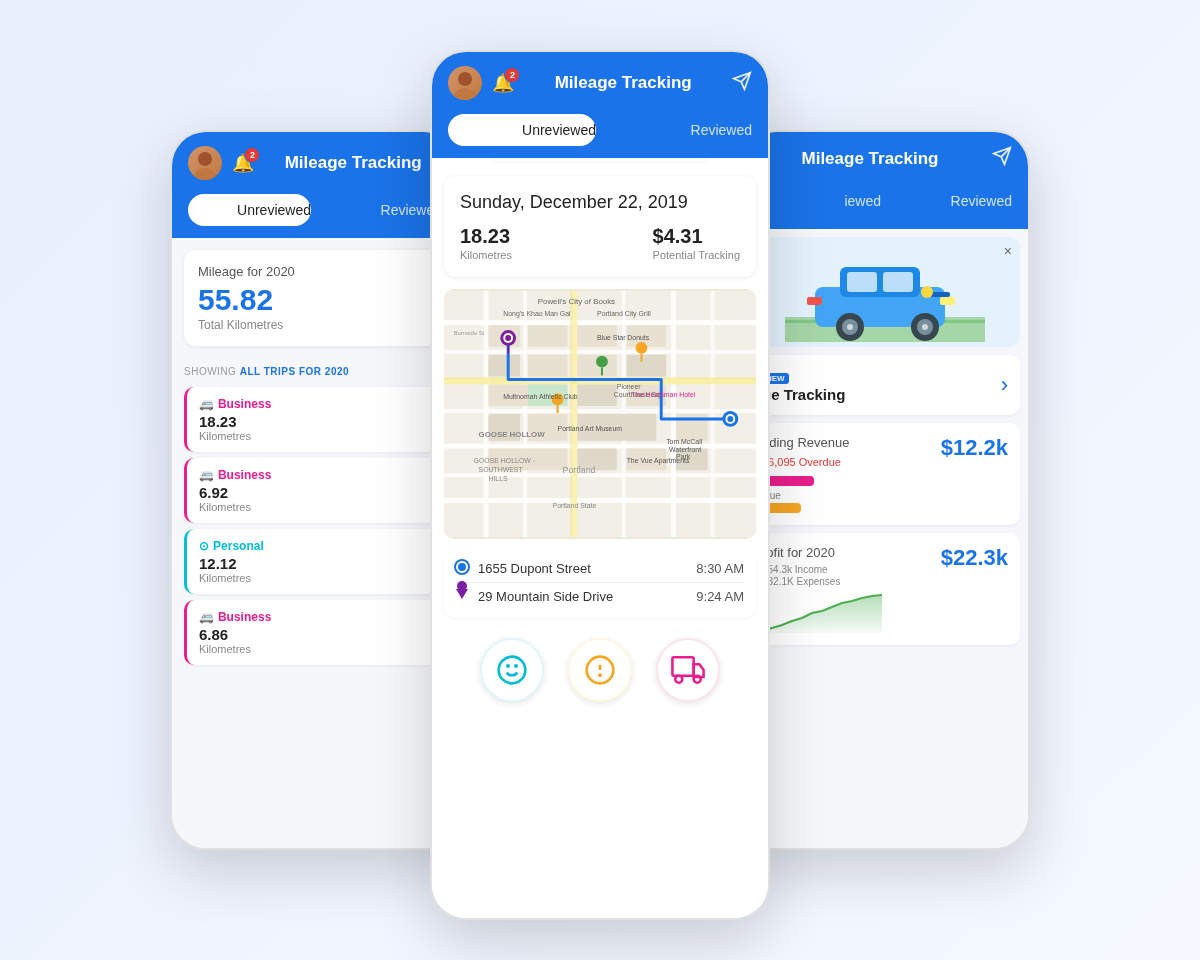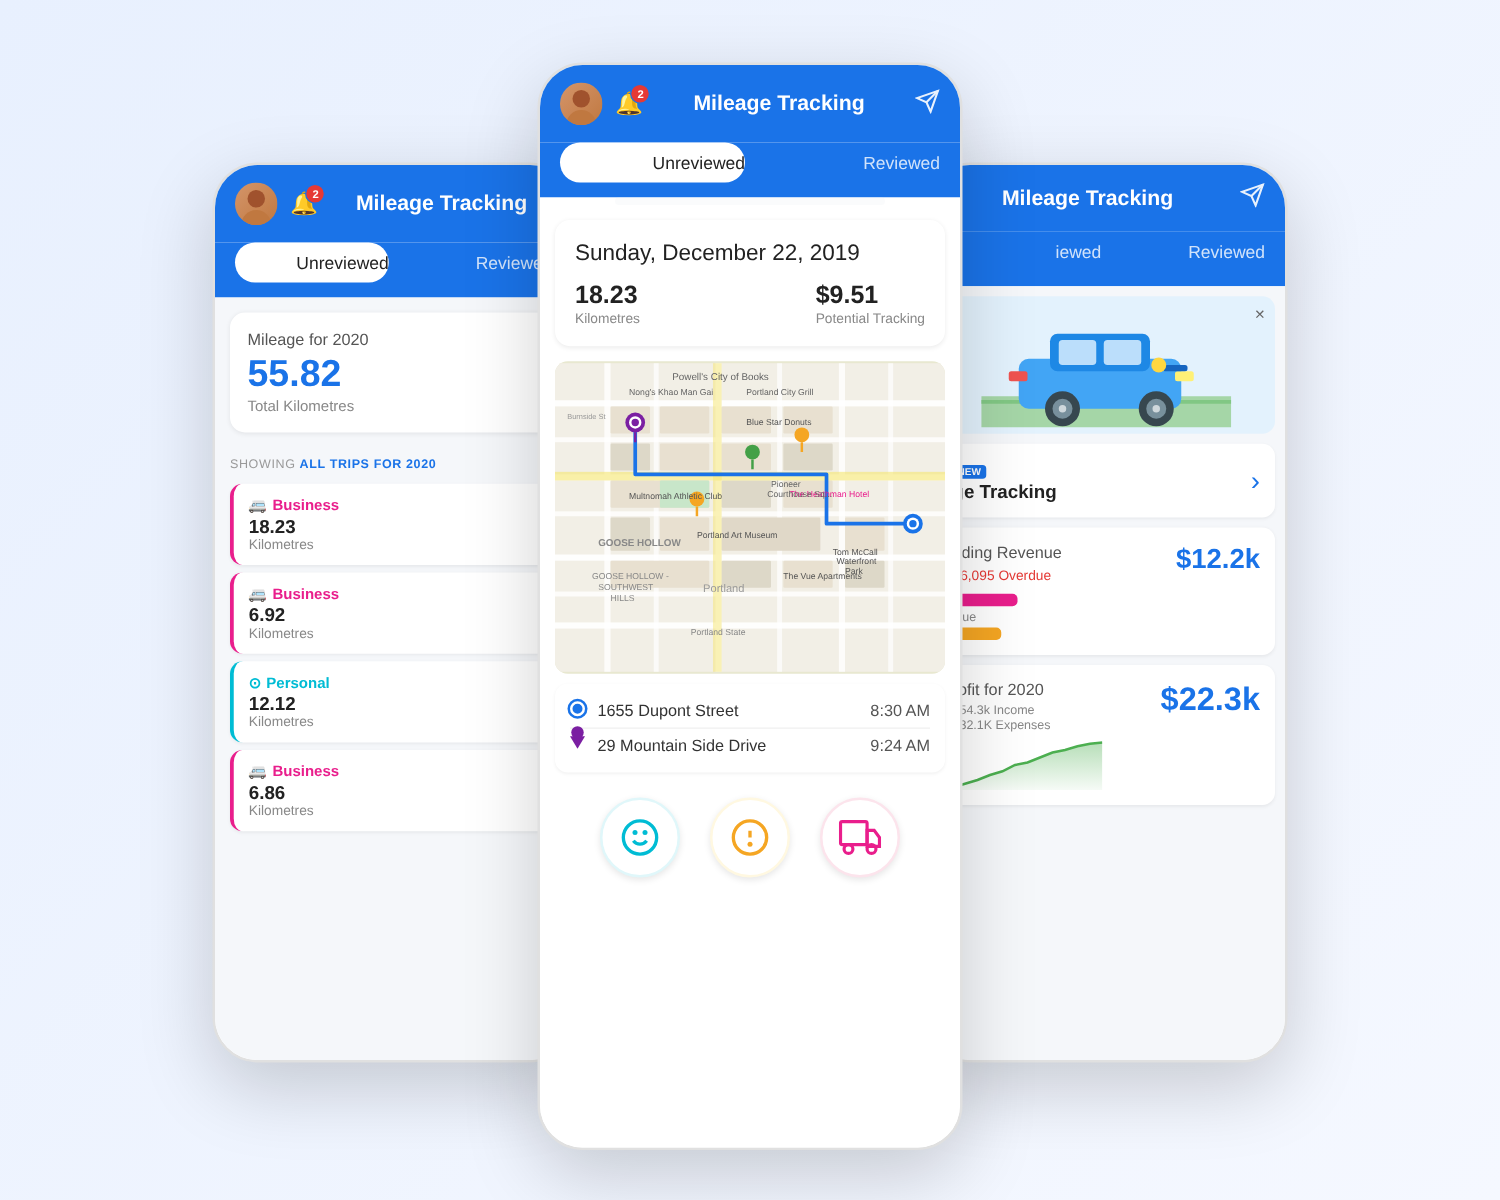--- a/index.html
+++ b/index.html
@@ -494,21 +494,21 @@
       box-shadow: 0 1px 3px rgba(0,0,0,0.06);
     }
 
     .profit-title {
       font-size: 13px;
       color: #555;
       margin-bottom: 4px;
     }
 
     .profit-value {
-      font-size: 26px;
+      font-size: 22px;
       font-weight: 700;
       color: #1a73e8;
       text-align: right;
     }
 
     .profit-sub {
       font-size: 10px;
       color: #888;
       margin-top: 1px;
     }
@@ -616,21 +616,21 @@
       <div style="background: #f5f7fa; height: 6px; margin: 0 60px; border-radius: 3px; margin-bottom: 2px; opacity: 0.5;"></div>
 
       <div class="date-card">
         <div class="date-label">Sunday, December 22, 2019</div>
         <div class="stats-row">
           <div class="stat-block">
             <div class="stat-value">18.23</div>
             <div class="stat-label">Kilometres</div>
           </div>
           <div class="stat-block" style="margin-left: auto;">
-            <div class="stat-value">$9.51</div>
+            <div class="stat-value">$4.31</div>
             <div class="stat-label">Potential Tracking</div>
           </div>
         </div>
       </div>
 
       <div class="map-container">
         <svg width="100%" height="100%" viewBox="0 0 316 250" xmlns="http://www.w3.org/2000/svg">
 
           <rect width="316" height="250" fill="#f2efe6"></rect>
 

